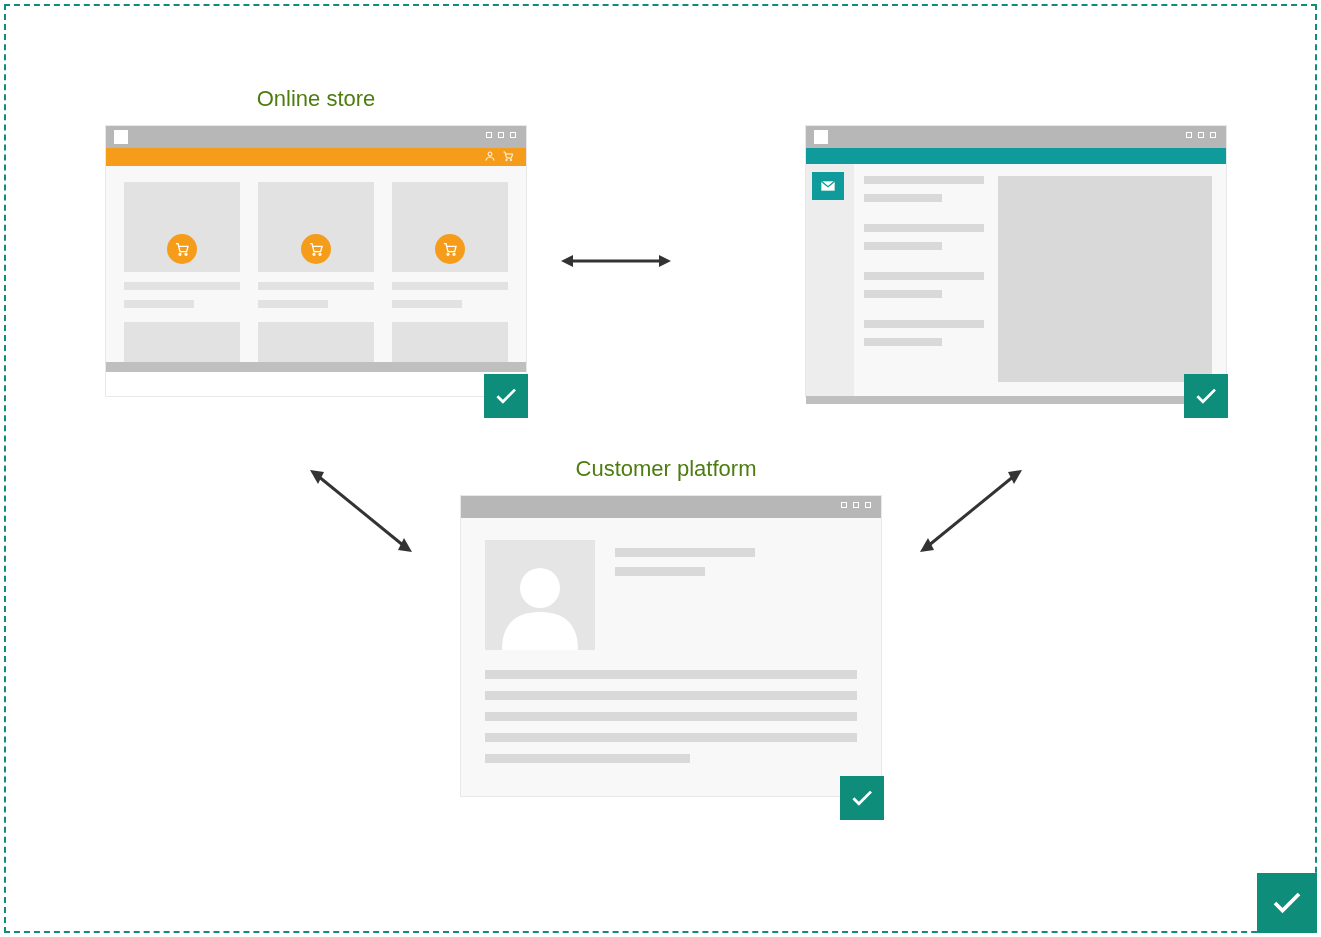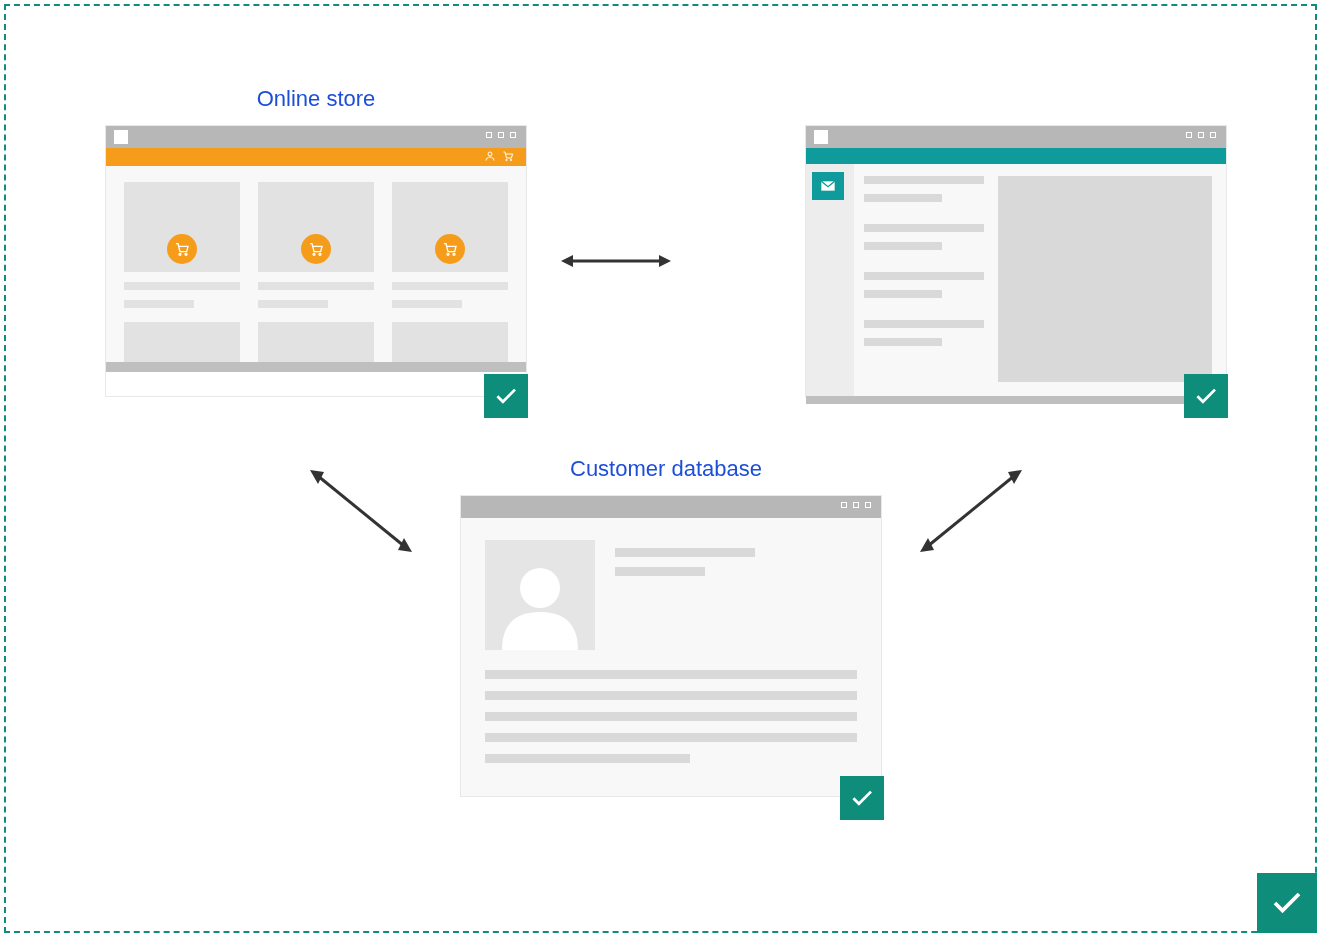--- a/index.html
+++ b/index.html
@@ -14,21 +14,21 @@
     position: absolute;
     left: 4px;
     top: 4px;
     width: 1313px;
     height: 929px;
     border: 2px dashed #0f8d7b;
   }
   .label {
     position: absolute;
     font-size: 22px;
-    color: #1d4ed8;
+    color: #4d7c0f;
     font-weight: 400;
     text-align: center;
   }
   .label.store { left: 100px; top: 80px; width: 420px; }
   .label.marketing { left: 800px; top: 80px; width: 420px; }
   .label.customer { left: 450px; top: 450px; width: 420px; }
 
   
   .window {
     position: absolute;
@@ -132,21 +132,21 @@
 
   
   .cart-btn svg { width: 16px; height: 16px; }
 </style>
 </head>
 <body>
 
 <div class="canvas">
 
   <div class="label store">Online store</div>
-  <div class="label customer">Customer database</div>
+  <div class="label customer">Customer platform</div>
 
   <div class="window store-win">
     <div class="titlebar">
       <div class="sq"></div>
       <div class="dots">
           <span></span>
           <span></span>
           <span></span>
         </div>
     </div>

